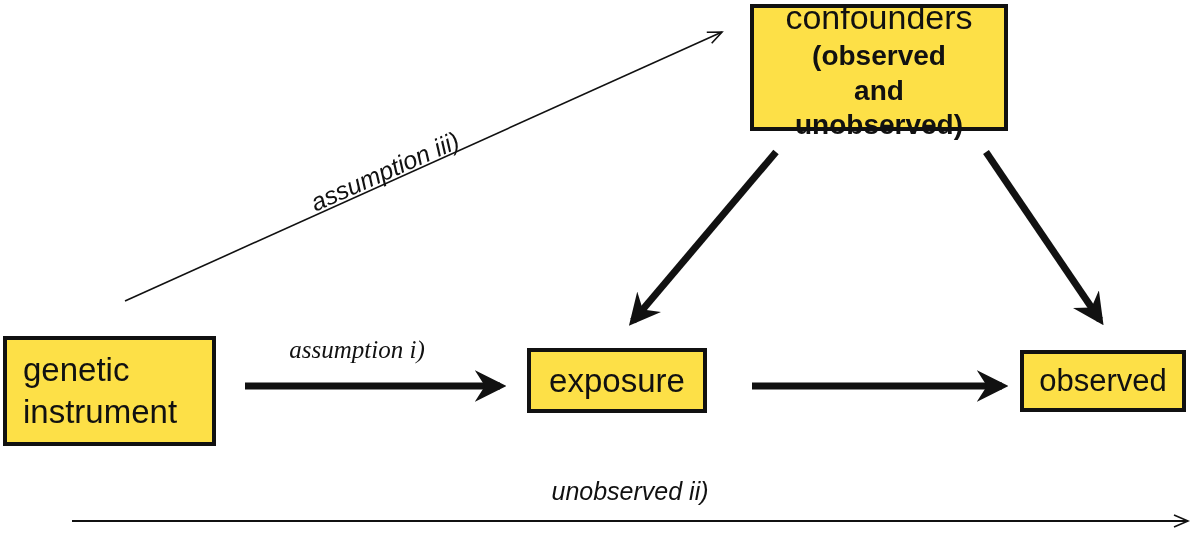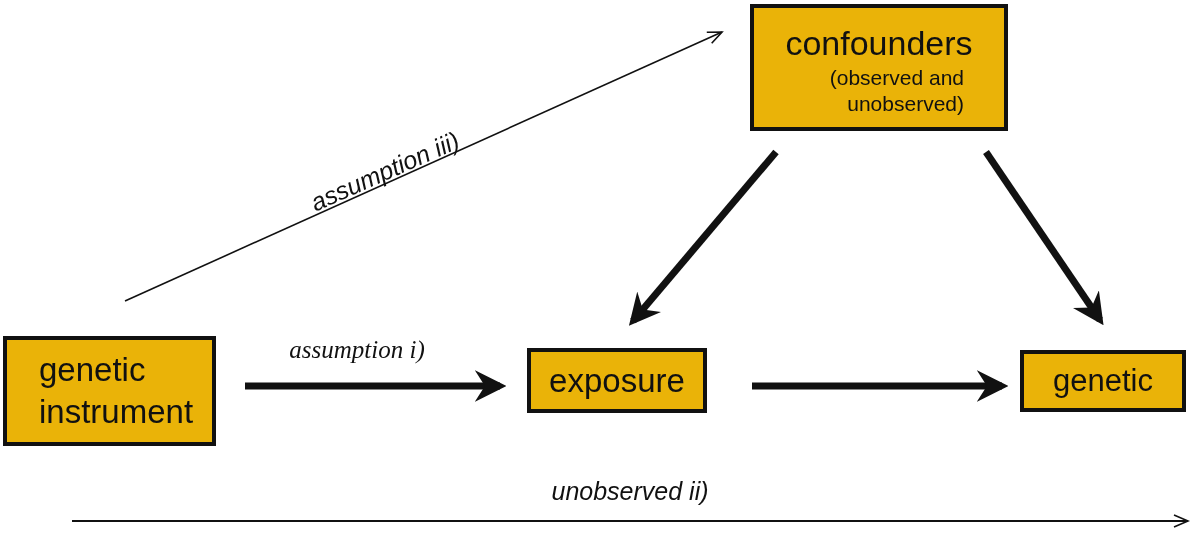--- a/index.html
+++ b/index.html
@@ -19,33 +19,33 @@
   #edges {
     position: absolute;
     left: 0;
     top: 0;
     z-index: 1;
   }
   .node {
     position: absolute;
     box-sizing: border-box;
     border: 4px solid #111111;
-    background: #eab308;
+    background: #fde047;
     display: flex;
     align-items: center;
     justify-content: center;
     z-index: 2;
   }
   .node-genetic {
     left: 3px;
     top: 336px;
     width: 213px;
     height: 110px;
     justify-content: flex-start;
-    padding-left: 32px;
+    padding-left: 16px;
     font-size: 33px;
     line-height: 1.28;
     text-align: left;
   }
   .node-exposure {
     left: 527px;
     top: 348px;
     width: 180px;
     height: 65px;
     font-size: 33px;
@@ -64,25 +64,26 @@
     width: 258px;
     height: 127px;
     flex-direction: column;
     padding-top: 2px;
   }
   .node-confounders .main-label {
     font-size: 34px;
     line-height: 1.3;
   }
   .node-confounders .sub-label {
-    font-size: 21px;
+    font-size: 28px;
     line-height: 1.22;
-    text-align: right;
+    text-align: center;
     white-space: pre-line;
     width: 170px;
+    font-weight: bold;
   }
   .edge-label {
     position: absolute;
     font-style: italic;
     font-size: 25px;
     color: #111111;
     text-align: center;
     z-index: 2;
     white-space: nowrap;
   }
@@ -135,21 +136,21 @@
 
   <div class="node node-genetic">
     <span>genetic instrument</span>
   </div>
 
   <div class="node node-exposure">
     <span>exposure</span>
   </div>
 
   <div class="node node-outcome">
-    <span>genetic</span>
+    <span>observed</span>
   </div>
 
   <div class="node node-confounders">
     <span class="main-label">confounders</span>
     <span class="sub-label">(observed and
 unobserved)</span>
   </div>
 
   <div class="edge-label label-i">assumption i)</div>
 

